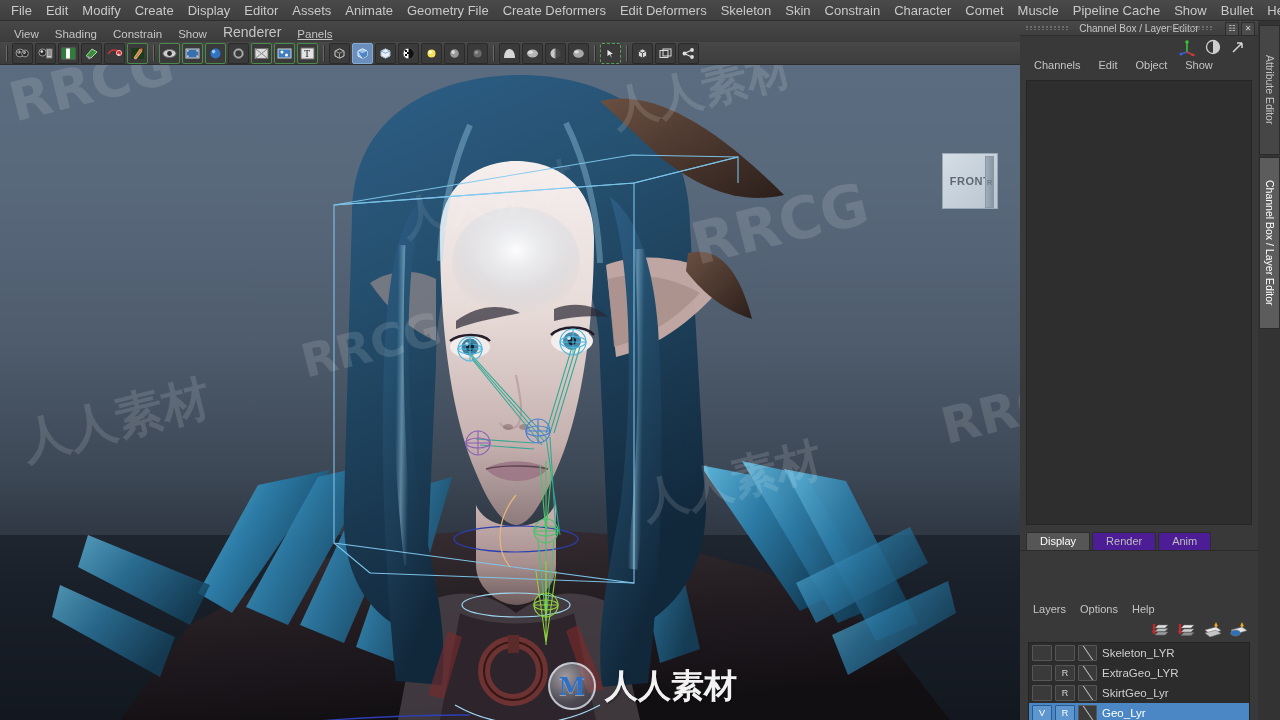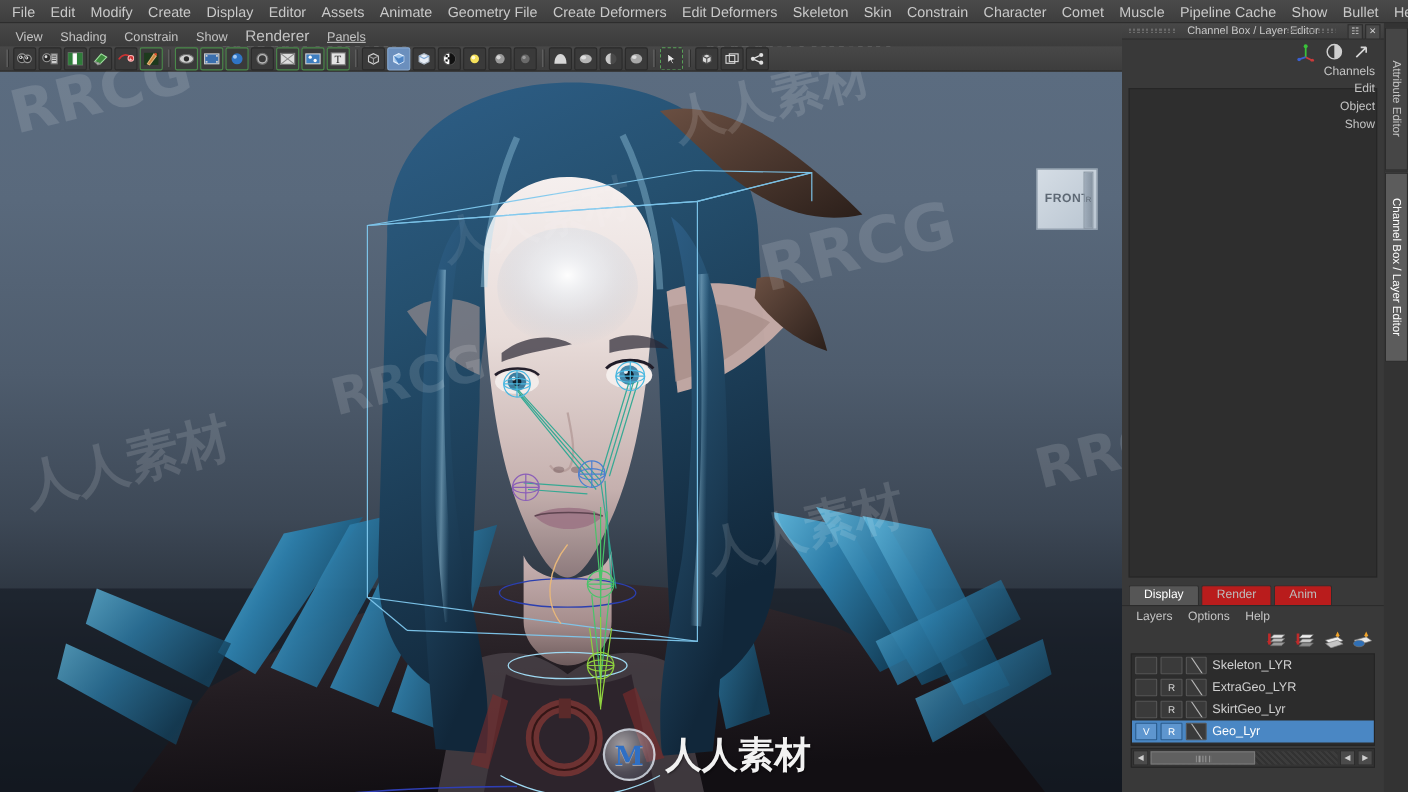--- a/index.html
+++ b/index.html
@@ -57,31 +57,31 @@
     background-position:0 0,0 3px;}
   .panelTitle .gripL{left:6px;}
   .panelTitle .gripR{right:44px;}
   .ptbtns{position:absolute;right:3px;top:1px;display:flex;gap:2px;}
   .ptbtn{width:12px;height:12px;background:#4b4b4b;border:1px solid #2c2c2c;
     color:#d0d0d0;font-size:8px;display:flex;align-items:center;justify-content:center;
     cursor:pointer;line-height:1;}
 
   .cbIcons{height:22px;display:flex;align-items:center;justify-content:flex-end;
     padding-right:12px;gap:9px;}
-  .cbMenu{height:20px;display:flex;align-items:flex-end;padding-left:6px;gap:2px;flex-direction:column;}
+  .cbMenu{height:20px;display:flex;align-items:flex-start;padding-left:6px;gap:2px;}
   .cbMenu .mi{color:#c4c4c4;font-size:11px;padding:1px 8px;cursor:default;}
   .cbBody{margin:2px 6px 0 6px;height:443px;background:#2e2e2e;border:1px solid #262626;}
 
   
   .layerTabs{display:flex;align-items:flex-end;height:19px;padding-left:6px;gap:2px;
     border-bottom:1px solid #2b2b2b;}
-  .ltab{padding:2px 13px 3px 13px;font-size:11px;color:#bdbdbd;background:#b91c1c;
+  .ltab{padding:2px 13px 3px 13px;font-size:11px;color:#bdbdbd;background:#4c1d95;
     border:1px solid #2d2d2d;border-bottom:none;border-radius:2px 2px 0 0;cursor:pointer;}
   .ltab.sel{background:#565656;color:#ffffff;}
-  .layerMenu{height:19px;display:flex;align-items:center;padding-left:6px;}
+  .layerMenu{height:19px;display:flex;align-items:center;padding-left:6px;margin-top:48px;}
   .layerMenu .mi{color:#c4c4c4;font-size:11px;padding:1px 7px;cursor:default;}
   .layerBtns{height:22px;display:flex;align-items:center;justify-content:flex-end;
     padding-right:10px;gap:7px;}
   .layerList{margin:2px 8px 0 8px;background:#2c2c2c;border:1px solid #242424;height:82px;
     overflow:hidden;}
   .lrow{height:20px;display:flex;align-items:center;padding-left:3px;cursor:pointer;}
   .lrow.sel{background:#4a87c4;}
   .lbox{width:18px;height:14px;border:1px solid #565656;background:#3a3a3a;margin-right:3px;
     display:flex;align-items:center;justify-content:center;color:#d4d4d4;font-size:9px;
     border-radius:1px;}

